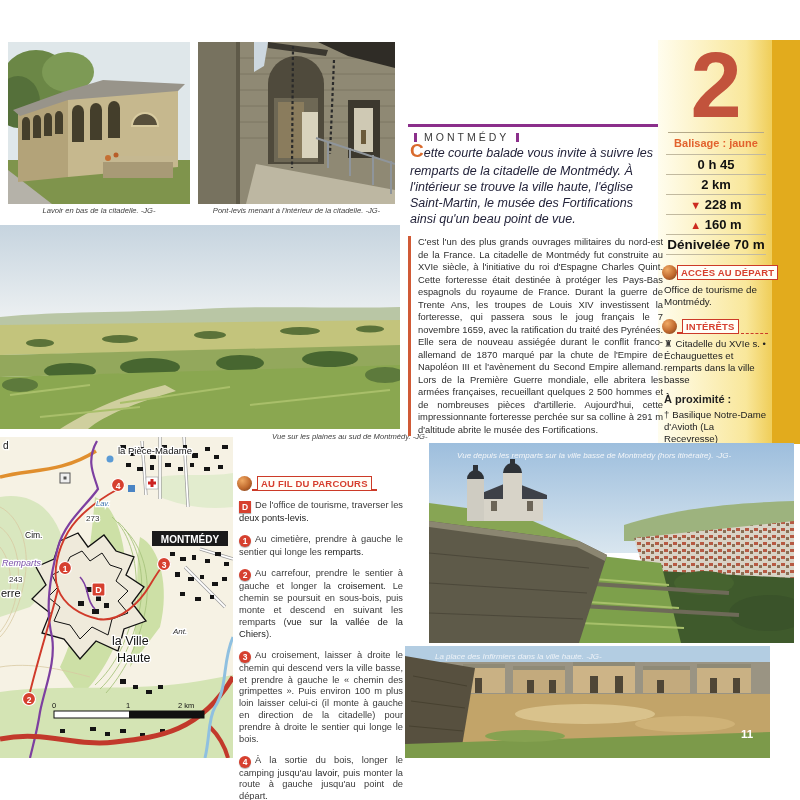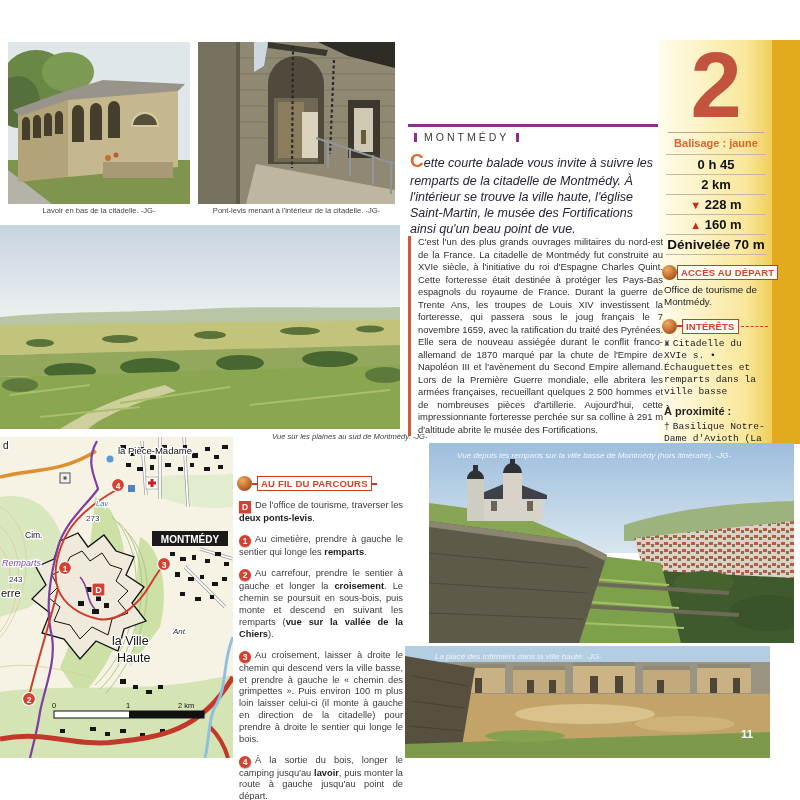--- a/index.html
+++ b/index.html
@@ -2,71 +2,71 @@
 <html><head>
 <meta charset="utf-8">
 <style>
   html,body{margin:0;padding:0;background:#ffffff;}
   .page{position:relative;width:800px;height:800px;background:#fff;overflow:hidden;
         font-family:"Liberation Sans",sans-serif;color:#222;}
   svg text{font-family:"Liberation Sans",sans-serif;}
 
   
   .photo{position:absolute;overflow:hidden;}
-  .photo-caption{position:absolute;font-size:7.6px;color:#3f3f3f;text-align:center;}
+  .photo-caption{position:absolute;font-style:italic;font-size:7.6px;color:#3f3f3f;text-align:center;}
 
   
   .page-title{position:absolute;left:412px;top:64px;width:250px;font-size:40px;font-weight:bold;
               color:#171717;letter-spacing:-1px;}
   .title-rule{position:absolute;left:408px;top:124px;width:252px;height:3px;background:#8b2f8b;}
   .subtitle-row{position:absolute;left:414px;top:131px;display:flex;align-items:center;gap:7px;}
   .purple-tick{width:3px;height:9px;background:#8b2f8b;}
   .subtitle{font-size:10.5px;letter-spacing:3px;color:#3a3a3a;}
 
   
-  .intro{position:absolute;left:410px;top:149px;width:252px;font-style:italic;font-size:12.5px;
+  .intro{position:absolute;left:410px;top:139px;width:252px;font-style:italic;font-size:12.5px;
          line-height:1.28;color:#23233a;}
   .dropcap{color:#d96b2e;font-weight:bold;font-size:19px;font-style:normal;}
 
   
   .sidebar{position:absolute;left:658px;top:40px;width:142px;height:404px;
            background:linear-gradient(to right,#fffdee 0%,#f9e79b 62%,#f0cf5d 79%,#f0cf5d 80%,#e2ab1d 80%);}
   .sb-inner{position:absolute;left:6px;top:0;width:104px;}
   .route-number{font-size:92px;line-height:0.98;font-weight:bold;color:#c2533c;text-align:center;width:104px;}
   .sb-rule{width:96px;height:1px;background:#b4a98a;margin:2px auto 4px auto;}
   .balisage{color:#e2622d;font-weight:bold;font-size:11px;text-align:center;margin-bottom:5px;}
   .stats{width:100px;margin:0 auto;}
   .stat-row{border-top:1px solid #c2baa0;text-align:center;font-weight:bold;font-size:13px;
             padding:2px 0;color:#111;}
   .stat-row:last-child{border-bottom:1px solid #c2baa0;font-size:13.5px;}
   .tri{color:#cc2b20;font-size:11px;}
-  .sb-header{display:flex;align-items:center;margin:10px 0 4px -2px;}
+  .sb-header{display:flex;align-items:flex-end;margin:10px 0 4px -2px;}
   .sphere{width:15px;height:15px;border-radius:50%;flex:0 0 15px;
           background:radial-gradient(circle at 35% 30%,#f0a963,#c06a2e 55%,#70381a);}
   .dash{width:5px;height:2px;background:#cc3a28;}
   .hdr-box{border:1px solid #cc3a28;background:#fffef7;color:#d6402f;font-weight:bold;
            font-size:9.5px;padding:1px 3px;white-space:nowrap;letter-spacing:0.2px;}
   .dash-tail{flex:1;height:0;border-top:1px dashed #cc3a28;margin-left:2px;}
   .sb-text{font-size:9.8px;line-height:1.25;color:#222;}
-  .sb-item{font-size:9.6px;line-height:1.25;color:#222;margin:4px 0;font-family:Liberation Mono, monospace;}
+  .sb-item{font-size:9.6px;line-height:1.25;color:#222;margin:4px 0;}
   .sb-item .ic{margin-right:3px;color:#3a3a3a;}
   .proximite{font-weight:bold;font-size:11px;margin-top:7px;}
   .star{color:#8a1f1f;}
 
   
   .article{position:absolute;left:408px;top:236px;width:245px;border-left:3px solid #d05a36;
            padding-left:7px;}
   .article h2{margin:0 0 2px 0;font-size:13px;color:#cc2630;}
   .article p{margin:0;font-size:9.4px;line-height:1.33;text-align:justify;color:#2e2e2e;}
 
   
   .parcours{position:absolute;left:239px;top:476px;width:164px;}
   .parcours .sb-header{margin:0 0 6px -2px;}
   .step{display:block;margin-bottom:8px;font-size:9.3px;line-height:1.27;text-align:justify;color:#3a3a3a;}
-  .step .b{font-weight:bold;color:#1c1c1c;}
+  .step .b{font-weight:normal;color:#1c1c1c;}
   .m-sq,.m-ci{display:inline-block;width:12px;height:12px;line-height:12px;text-align:center;
        background:#d6402f;color:#fff;font-weight:bold;font-size:8.5px;margin-right:4px;
        vertical-align:-2px;box-shadow:0 1px 1px rgba(0,0,0,.3);}
   .m-ci{border-radius:50%;}
 
   .pano-caption{position:absolute;left:272px;top:432px;width:190px;font-style:italic;
                 font-size:7.6px;color:#3f3f3f;}
 </style>
 </head>
 <body>

